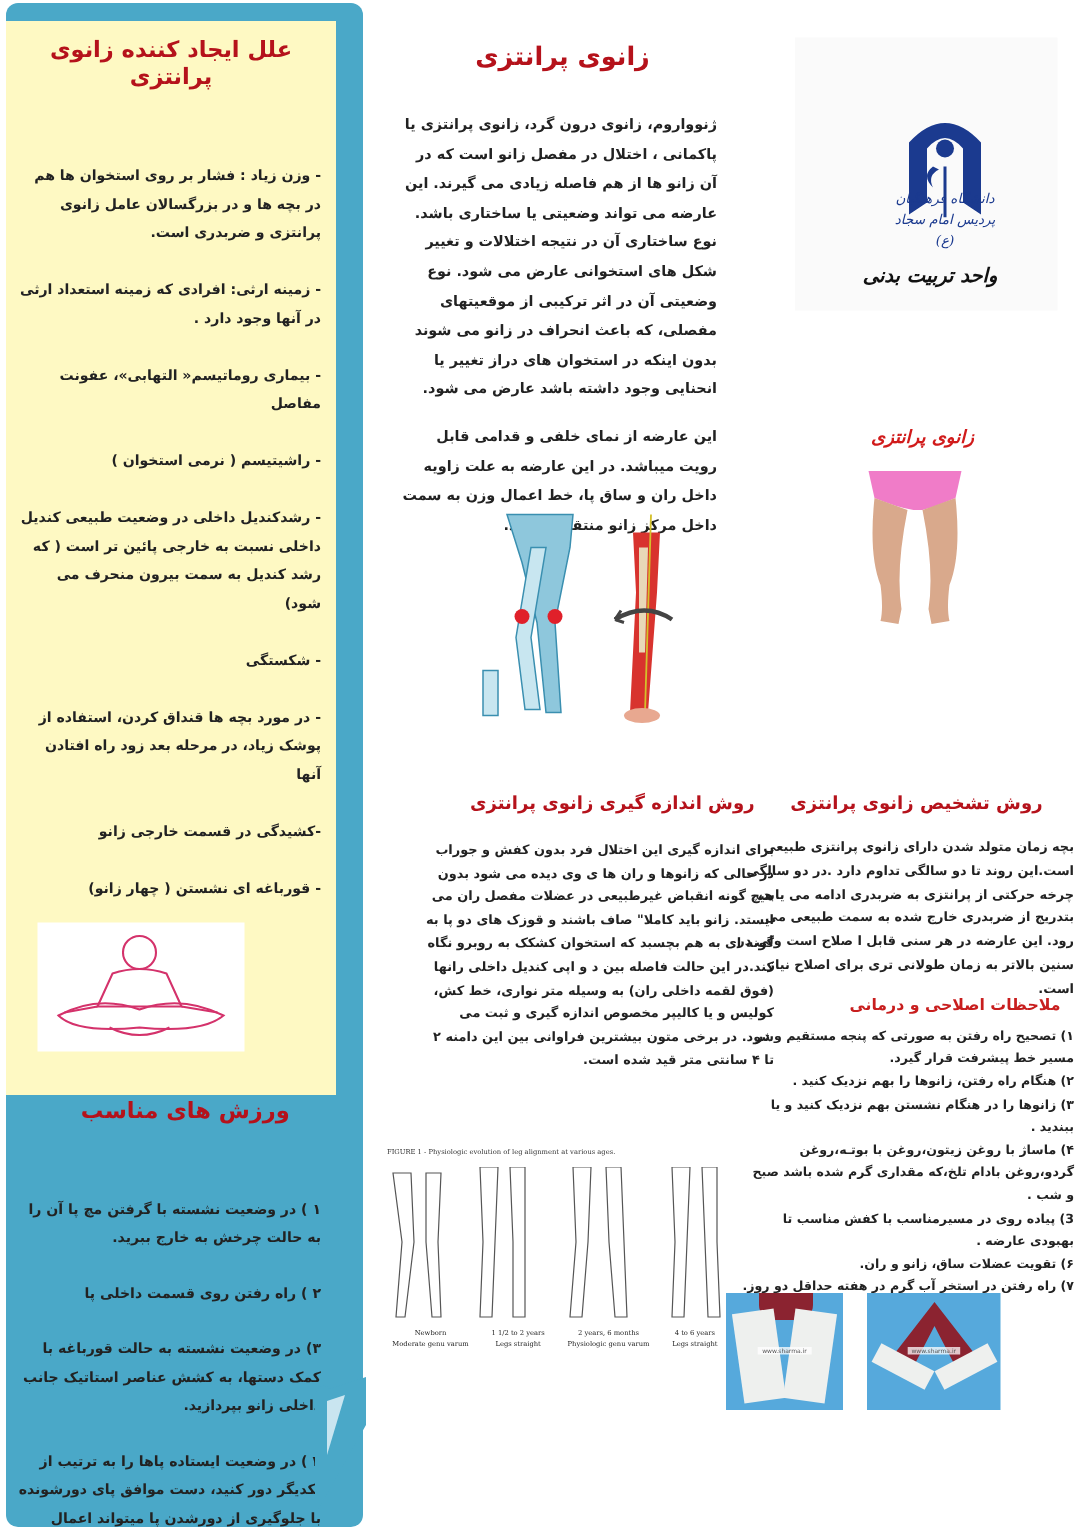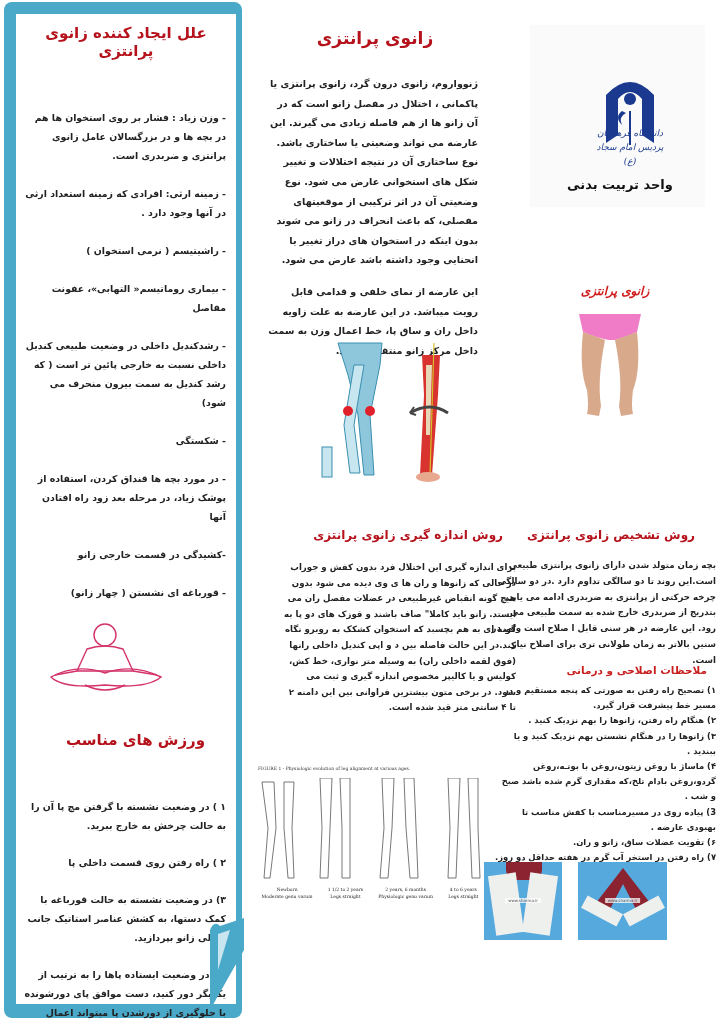--- a/index.html
+++ b/index.html
@@ -6,22 +6,22 @@
     html, body { width: 724px; height: 1024px; background: #ffffff; overflow: hidden; }
     body { position: relative; font-family: "DejaVu Sans", sans-serif; color: #1a1a1a; }
     .rtl { direction: rtl; text-align: right; }
 
     
     .left-panel {
       position: absolute; left: 4px; top: 2px; width: 238px; height: 1016px;
       background: #4aa8c8; border-radius: 8px;
     }
     .left-inner {
-      position: absolute; left: 12px; top: 12px; width: 220px; height: 990px;
-      background: #ffffff;
+      position: absolute; left: 0; top: 12px; width: 220px; height: 716px;
+      background: #fef9c3;
     }
     .fold {
       position: absolute; right: -2px; bottom: 8px; width: 34px; height: 120px;
     }
     .panel-title {
       color: #b5121b; font-weight: bold; font-size: 15px; text-align: center;
       margin-top: 10px; margin-bottom: 14px; font-family: "DejaVu Sans", sans-serif;
     }
     .left-list { padding: 0 10px 0 8px; font-size: 9.4px; line-height: 19px; margin-top: 48px; }
     .left-list .item { margin-bottom: 19px; font-weight: bold; color: #222; }
@@ -60,21 +60,21 @@
       font-size: 8.6px; line-height: 15.6px; font-weight: bold; color: #222; margin-left: 28px;
     }
     .figure-caption { position: absolute; left: 258px; top: 766px; font-size: 4.5px; color: #333; font-family: "DejaVu Serif", serif; }
     .leg-figure { position: absolute; left: 254px; top: 778px; width: 232px; height: 120px; }
     .leg-labels { position: absolute; left: 254px; top: 886px; width: 232px; display: flex; justify-content: space-around; font-size: 4.5px; text-align: center; line-height: 7px; font-family: "DejaVu Serif", serif; color: #222;}
 
     
     .logo-box { position: absolute; left: 530px; top: 25px; width: 175px; height: 182px; background: #fafafa; }
     .logo-svg { position: absolute; left: 70px; top: 48px; width: 60px; height: 72px; }
     .univ-name { position: absolute; left: 590px; top: 126px; width: 80px; text-align: center; color: #1b3a8f; font-size: 9px; line-height: 14px; font-family: "DejaVu Serif", serif; font-style: italic; }
-    .unit-label { position: absolute; left: 545px; top: 177px; width: 150px; text-align: center; font-size: 13px; color: #111; font-weight: bold; }
+    .unit-label { position: absolute; left: 545px; top: 177px; width: 150px; text-align: center; font-size: 13px; color: #111; font-weight: bold; font-style: italic; }
     .right-caption { position: absolute; left: 570px; top: 284px; width: 90px; text-align: center; color: #d11b1b; font-size: 12px; font-weight: bold; font-style: italic; }
     .baby-legs { position: absolute; left: 575px; top: 310px; width: 70px; height: 112px; }
 
     .diag-title {
       position: absolute; left: 495px; top: 528px; width: 200px;
       color: #b5121b; font-weight: bold; font-size: 12px; text-align: right;
     }
     .diag-text {
       position: absolute; left: 490px; top: 558px; width: 226px;
       font-size: 8.6px; line-height: 15.8px; font-weight: bold; color: #222;
@@ -95,22 +95,22 @@
   </style>
 </head>
 <body>
 
 <div class="left-panel">
   <div class="left-inner rtl">
     <div class="panel-title">علل ایجاد کننده زانوی پرانتزی</div>
     <div class="left-list">
       <div class="item">-  وزن زیاد : فشار بر روی استخوان ها هم در بچه ها و در بزرگسالان عامل زانوی پرانتزی و ضربدری است.</div>
       <div class="item">-  زمینه ارثی: افرادی که زمینه استعداد ارثی در آنها وجود دارد .</div>
+      <div class="item">- بیماری روماتیسم« التهابی»، عفونت مفاصل</div>
       <div class="item">- راشیتیسم ( نرمی استخوان )</div>
-      <div class="item">- بیماری روماتیسم« التهابی»، عفونت مفاصل</div>
       <div class="item">-  رشدکندیل داخلی در وضعیت طبیعی کندیل داخلی نسبت به خارجی پائین تر است     ( که رشد کندیل به سمت بیرون منحرف می شود)</div>
       <div class="item">- شکستگی</div>
       <div class="item">-  در مورد بچه ها قنداق کردن، استفاده از  پوشک زیاد، در مرحله بعد زود راه افتادن آنها</div>
       <div class="item">-کشیدگی در قسمت خارجی زانو</div>
       <div class="item">- قورباغه ای نشستن ( چهار زانو)</div>
     </div>
 
     <div class="meditation-figure">
       <svg width="138" height="86" viewBox="0 0 138 86">
         <g fill="none" stroke="#d4326b" stroke-width="1.4">

